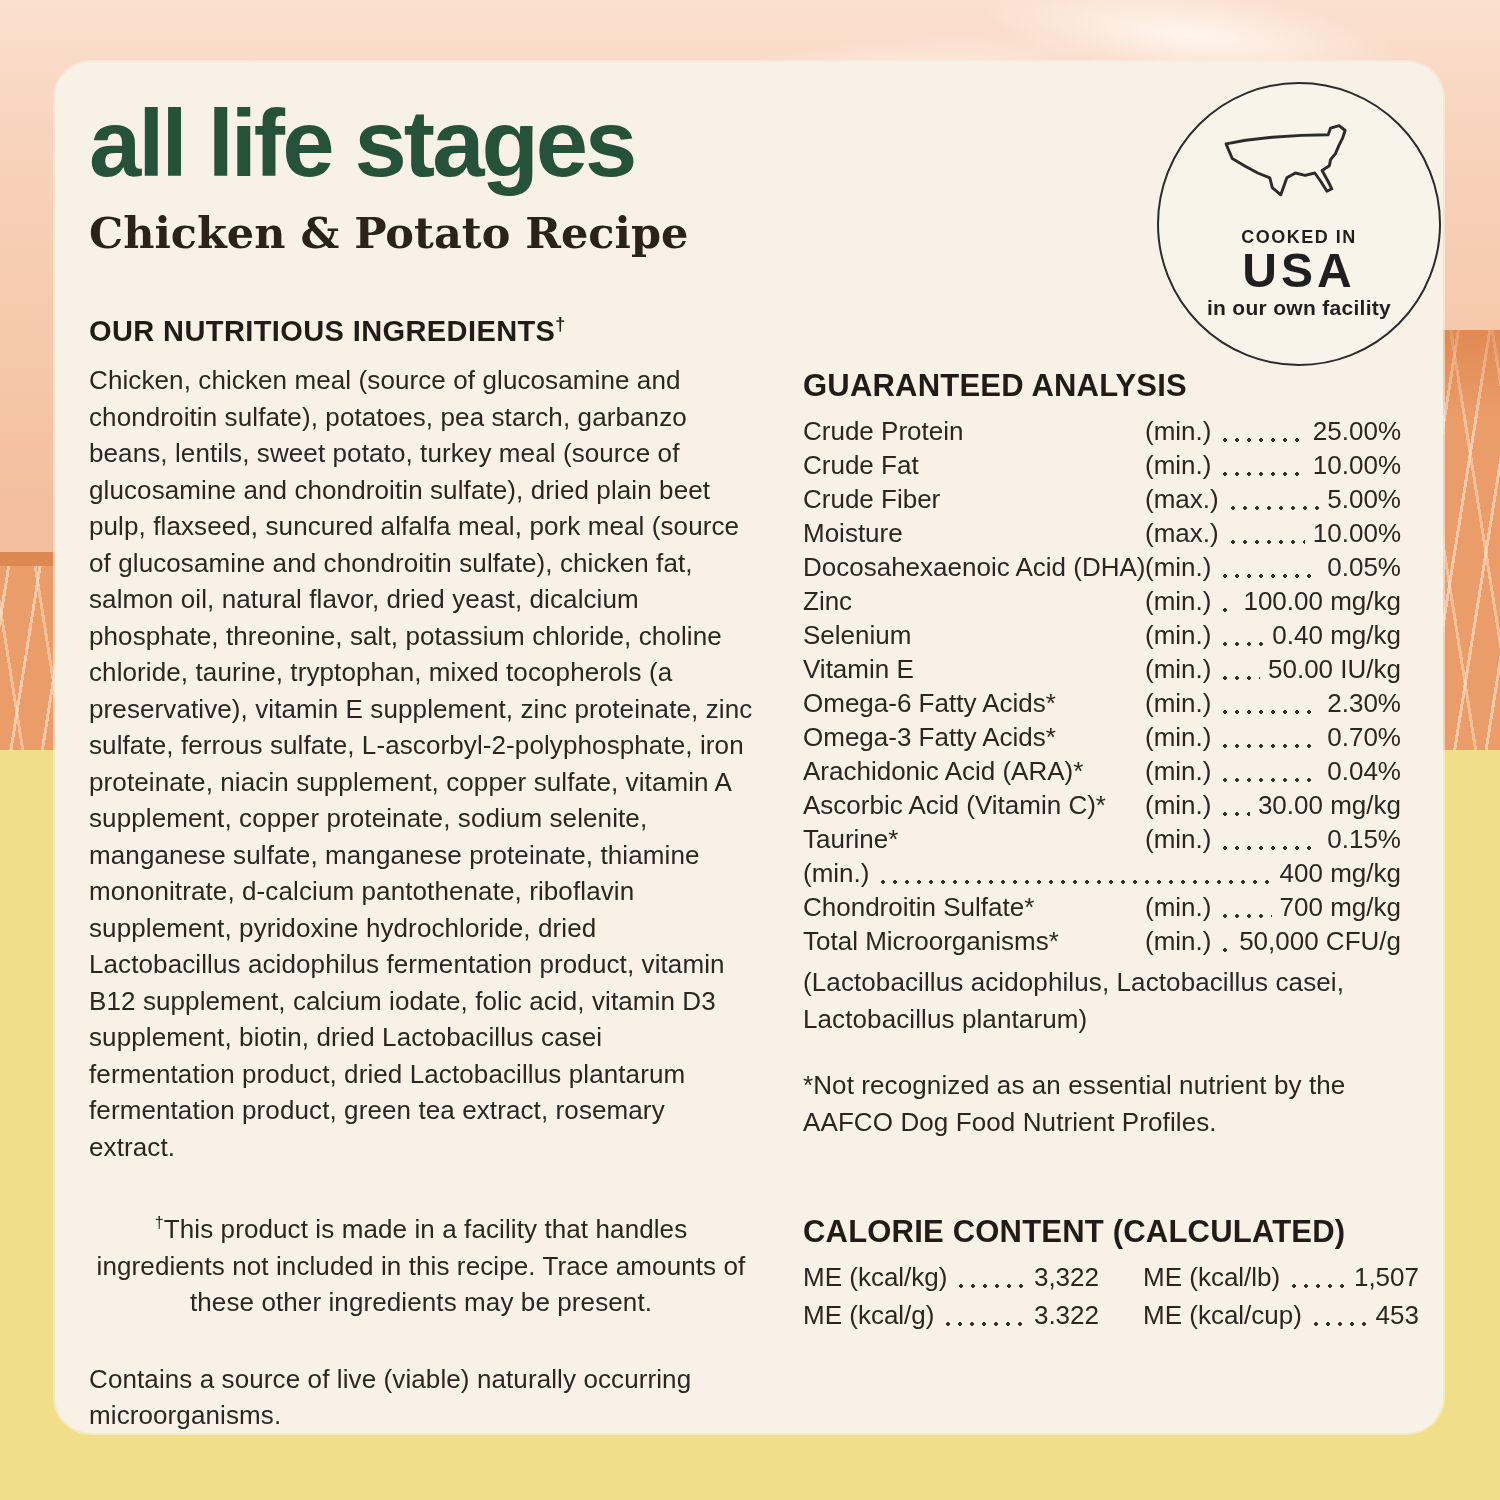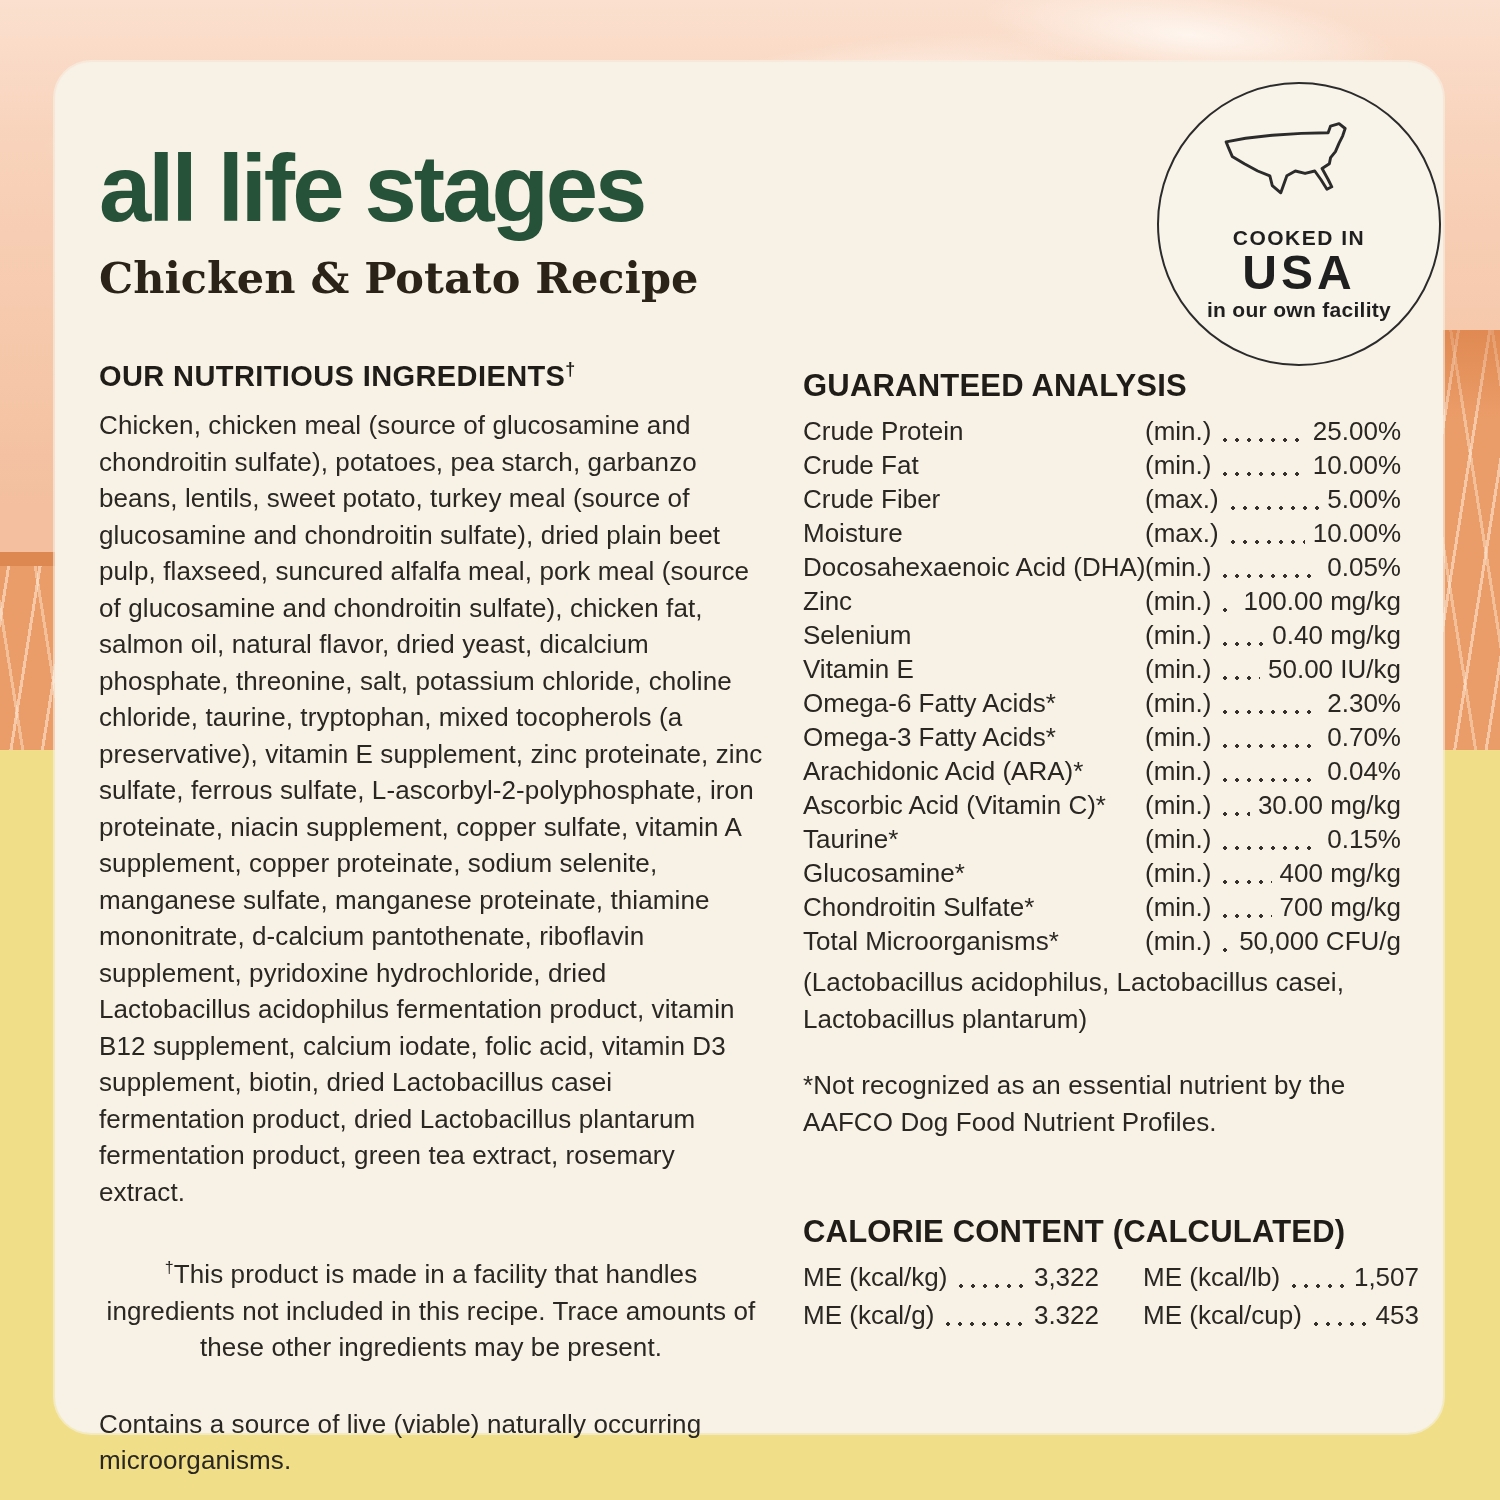--- a/index.html
+++ b/index.html
@@ -30,21 +30,21 @@
     position:absolute;left:0;top:330px;width:64px;height:222px;
     background:linear-gradient(to bottom,#f6c9ac 0%,#f3bf9e 80%);
     border-bottom:14px solid #dd8850;
   }
   
   .card{
     position:absolute;left:55px;top:62px;width:1388px;height:1371px;
     background:#f7f1e6;border-radius:36px;
     box-shadow:0 0 0 2px rgba(247,241,230,.6);
   }
-  .left-col{position:absolute;left:44px;top:34px;width:664px;margin-top:45px;}
+  .left-col{position:absolute;left:34px;top:34px;width:664px;}
   .right-col{position:absolute;left:748px;top:306px;width:598px;}
 
   .title{
     margin:0;color:#265239;font-weight:bold;
     font-size:94px;line-height:1.02;letter-spacing:-3px;
   }
   .subtitle{
     margin:18px 0 0 0;color:#2b2317;font-weight:bold;
     font-family:"DejaVu Serif","Liberation Serif",serif;
     font-size:43px;line-height:1.1;letter-spacing:0;
@@ -83,21 +83,21 @@
   .cal-value{flex:0 0 auto;}
 
   
   .badge{
     position:absolute;left:1102px;top:20px;width:280px;height:280px;
     border:2px solid #2b2b2b;border-radius:50%;background:#f9f4ea;
     display:flex;flex-direction:column;align-items:center;justify-content:center;
     text-align:center;color:#1f1f1f;
   }
   .badge svg{display:block;margin:-6px 0 4px 0;}
-  .badge-line1{font-weight:bold;font-size:21px;letter-spacing:1.5px;line-height:1.1;}
+  .badge-line1{font-weight:bold;font-size:18px;letter-spacing:1.5px;line-height:1.1;}
   .badge-line2{font-weight:bold;font-size:48px;letter-spacing:4px;line-height:1.0;}
   .badge-line3{font-weight:bold;font-size:21px;letter-spacing:.3px;line-height:1.2;}
 </style>
 </head>
 <body>
 
 <div class="stage">
 
   <div class="bg-yellow"></div>
   <div class="bg-sky">
@@ -212,21 +212,20 @@
   </div>
 
   <div class="ga-row">
     <span class="ga-label">Taurine*</span>
     <span class="ga-qualifier">(min.)</span>
     <span class="dots"></span>
     <span class="ga-value">0.15%</span>
   </div>
 
   <div class="ga-row">
-    <span class="ga-label">Glucosamine*</span>
     <span class="ga-qualifier">(min.)</span>
     <span class="dots"></span>
     <span class="ga-value">400 mg/kg</span>
   </div>
 
   <div class="ga-row">
     <span class="ga-label">Chondroitin Sulfate*</span>
     <span class="ga-qualifier">(min.)</span>
     <span class="dots"></span>
     <span class="ga-value">700 mg/kg</span>

